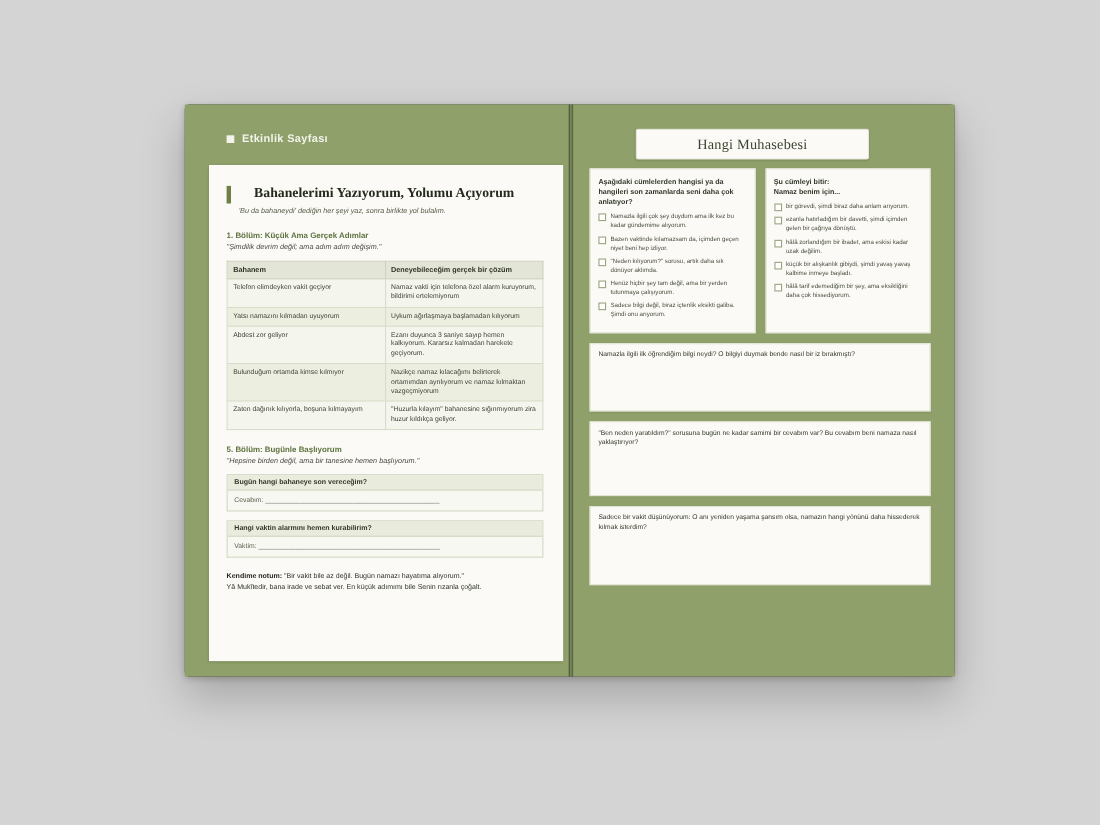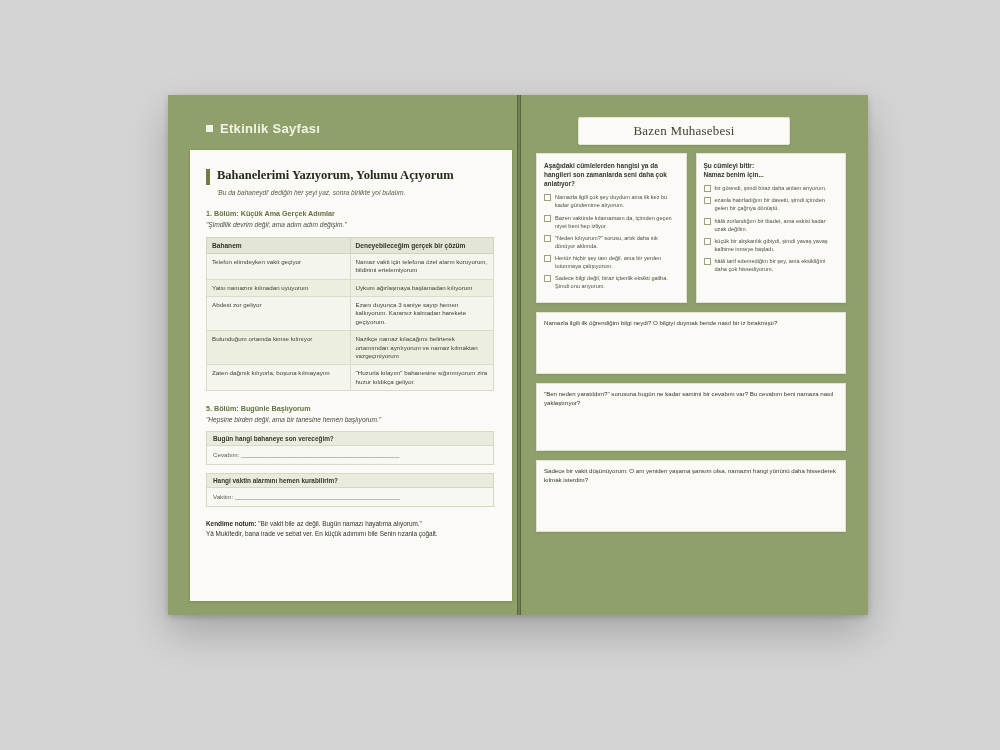--- a/index.html
+++ b/index.html
@@ -37,25 +37,25 @@
     background:#8fa06a;
   }
   .page-left .sheet{
     position:absolute;left:22px;top:55px;right:6px;bottom:14px;
     background:#fbfaf6;
     box-shadow:0 1px 3px rgba(0,0,0,.15);
   }
   .left-head{
     position:absolute;left:38px;top:26px;
     display:flex;align-items:center;gap:7px;
-    color:#f2f3ea;font-size:13px;font-weight:bold;letter-spacing:.3px;
+    color:#f2f3ea;font-size:10px;font-weight:bold;letter-spacing:.3px;
   }
   .left-head .sq{width:7px;height:7px;background:#f2f3ea;display:inline-block;}
   .lp-inner{position:relative;padding:18px 18px 10px 16px;}
-  .title-row{display:flex;align-items:flex-start;gap:7px;}
+  .title-row{display:flex;align-items:flex-start;gap:21px;}
   .title-bar{width:4px;background:#6d7f47;align-self:stretch;min-height:16px;margin-top:1px;}
   .lp-title{
     font-family:"Liberation Serif", serif;
     font-size:12.5px;font-weight:bold;color:#242a1c;line-height:1.15;
   }
   .lp-sub{
     font-size:6.6px;color:#555b47;margin:4px 0 0 11px;font-style:italic;
   }
   .sec-title{
     font-size:7.2px;font-weight:bold;color:#5f7340;margin-top:13px;
@@ -203,21 +203,21 @@
           <b>Kendime notum:</b>
           <span>"Bir vakit bile az değil. Bugün namazı hayatıma alıyorum."</span><br>
           <span>Yâ Mukîtedir, bana irade ve sebat ver. En küçük adımımı bile Senin rızanla çoğalt.</span>
         </div>
       </div>
     </div>
   </div>
 
   <div class="page page-right">
     <div class="banner">
-      <span>Bazen Muhasebesi</span>
+      <span>Hangi Muhasebesi</span>
     </div>
 
     <div class="rp-inner">
       <div class="twocol">
         <div class="card">
           <h4>Aşağıdaki cümlelerden hangisi ya da hangileri son zamanlarda seni daha çok anlatıyor?</h4>
           <div class="chk">
             <span class="box"></span>
             <span class="txt">Namazla ilgili çok şey duydum ama ilk kez bu kadar gündemime alıyorum.</span>
           </div>

